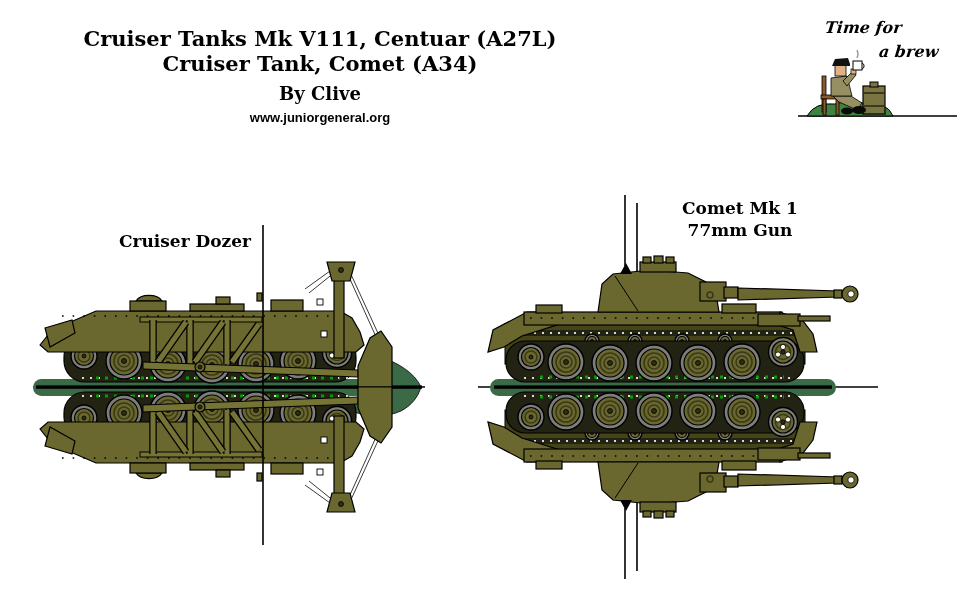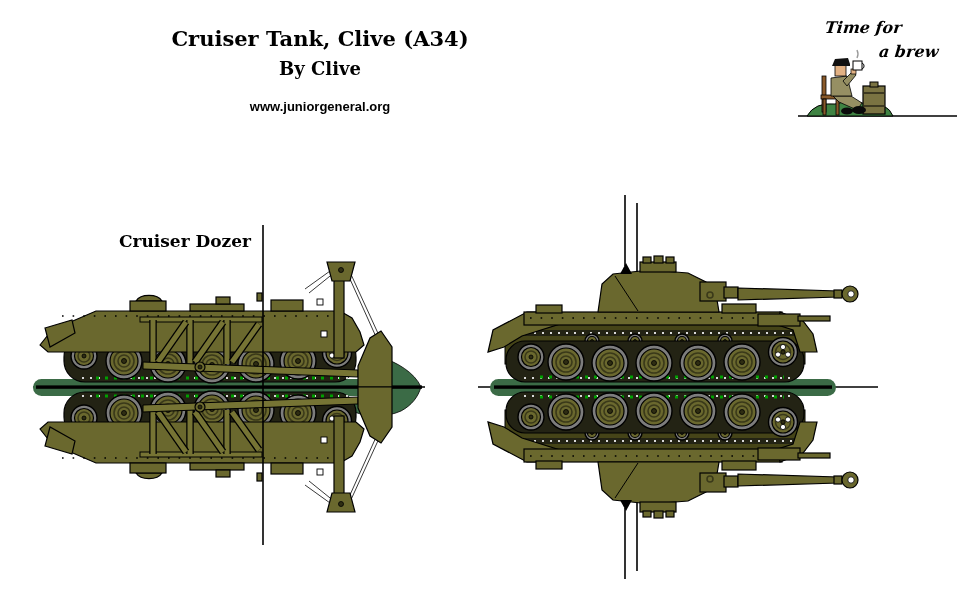--- a/index.html
+++ b/index.html
@@ -2,21 +2,21 @@
 <html style="--c-olive: #6a682e; --c-olive_light: #767434; --c-olive_dark: #454418; --c-track: #232314; --c-wheel_rim: #7d7d7d; --c-base_green: #3b6b46; --c-dot_green: #00a000; --c-grass_green: #3f8343; --c-uniform_khaki: #968f63; --c-crate_olive: #7a7342; --c-chair_brown: #8a5a2a; --c-skin: #e2b183; --c-mug_white: #ffffff; --c-ink: #000000;"><head>
 <meta charset="utf-8">
 <style>
   html,body{margin:0;padding:0;background:#fff;}
   .page{position:relative;width:962px;height:607px;background:#fff;overflow:hidden;
         font-family:"DejaVu Serif","Liberation Serif",serif;color:#000;}
   
   .header{position:absolute;left:40px;top:26px;width:560px;text-align:center;}
   .t1,.t2{font-weight:bold;font-size:21px;line-height:25px;white-space:nowrap;}
   .byline{font-weight:bold;font-size:18px;margin-top:7px;}
-  .site{font-family:"Liberation Sans","DejaVu Sans",sans-serif;font-weight:bold;font-size:13px;margin-top:20px;letter-spacing:0;}
+  .site{font-family:"Liberation Sans","DejaVu Sans",sans-serif;font-weight:bold;font-size:13px;margin-top:6px;letter-spacing:0;}
   
   .brew-box{position:absolute;left:795px;top:10px;width:165px;height:112px;}
   .brew-box svg{position:absolute;left:0;top:0;}
   .brew-t{position:absolute;font-style:italic;font-weight:bold;font-size:16px;white-space:nowrap;transform:skewX(-6deg);}
   .brew-t1{left:30px;top:8px;}
   .brew-t2{left:84px;top:32px;}
   
   .fig-label{position:absolute;font-weight:bold;font-size:17px;text-align:center;white-space:nowrap;line-height:22px;}
   .lab-centaur{left:95px;top:230px;width:180px;}
   .lab-comet{left:650px;top:197px;width:180px;}
@@ -41,21 +41,22 @@
   .strutB{stroke:#000;stroke-width:7.5;fill:none;}
   .strutF{stroke:var(--c-olive_light);stroke-width:5;fill:none;}
   .thin{stroke:#000;stroke-width:1;fill:none;}
 </style>
 </head>
 <body>
 
 <div class="page">
 
   <div class="header">
-    <div class="t2">Cruiser Tank, Clive (A34)</div>
+    <div class="t1">Cruiser Tanks Mk V111, Centuar (A27L)</div>
+    <div class="t2">Cruiser Tank, Comet (A34)</div>
     <div class="byline">By Clive</div>
     <div class="site">www.juniorgeneral.org</div>
   </div>
 
   <div class="brew-box">
     <svg width="165" height="112" viewBox="0 0 165 112">
       <line x1="3" y1="106" x2="162" y2="106" stroke="#000" stroke-width="1.5"></line>
       <path d="M12,106 Q20,92 40,94 Q58,88 76,96 Q92,92 98,106 Z" fill="var(--c-grass_green)" stroke="#000" stroke-width="1"></path>
 
       <g>
@@ -84,20 +85,24 @@
         <rect x="58" y="51" width="9" height="9" fill="var(--c-mug_white)" stroke="#000" stroke-width="1"></rect>
         <path d="M67,53 a3.2,3.2 0 0 1 0,6" class="thin"></path>
         <path d="M62,48 q2,-4 0,-8" stroke="#9a9a9a" stroke-width="1.4" fill="none"></path>
       </g>
     </svg>
     <div class="brew-t brew-t1">Time for</div>
     <div class="brew-t brew-t2">a brew</div>
   </div>
 
   <div class="fig-label lab-centaur">Cruiser Dozer</div>
+  <div class="fig-label lab-comet">
+    <div>Comet Mk 1</div>
+    <div>77mm Gun</div>
+  </div>
 
   <svg width="962" height="607" viewBox="0 0 962 607" style="position:absolute;left:0;top:0;">
     <defs>
 
       <g id="rw">
           <circle r="18" class="rim"></circle>
           <circle r="14" class="cOlive"></circle>
           <circle r="10" class="ring"></circle>
           <circle r="6" class="ring"></circle>
           <circle r="2.5" class="cHub"></circle>

